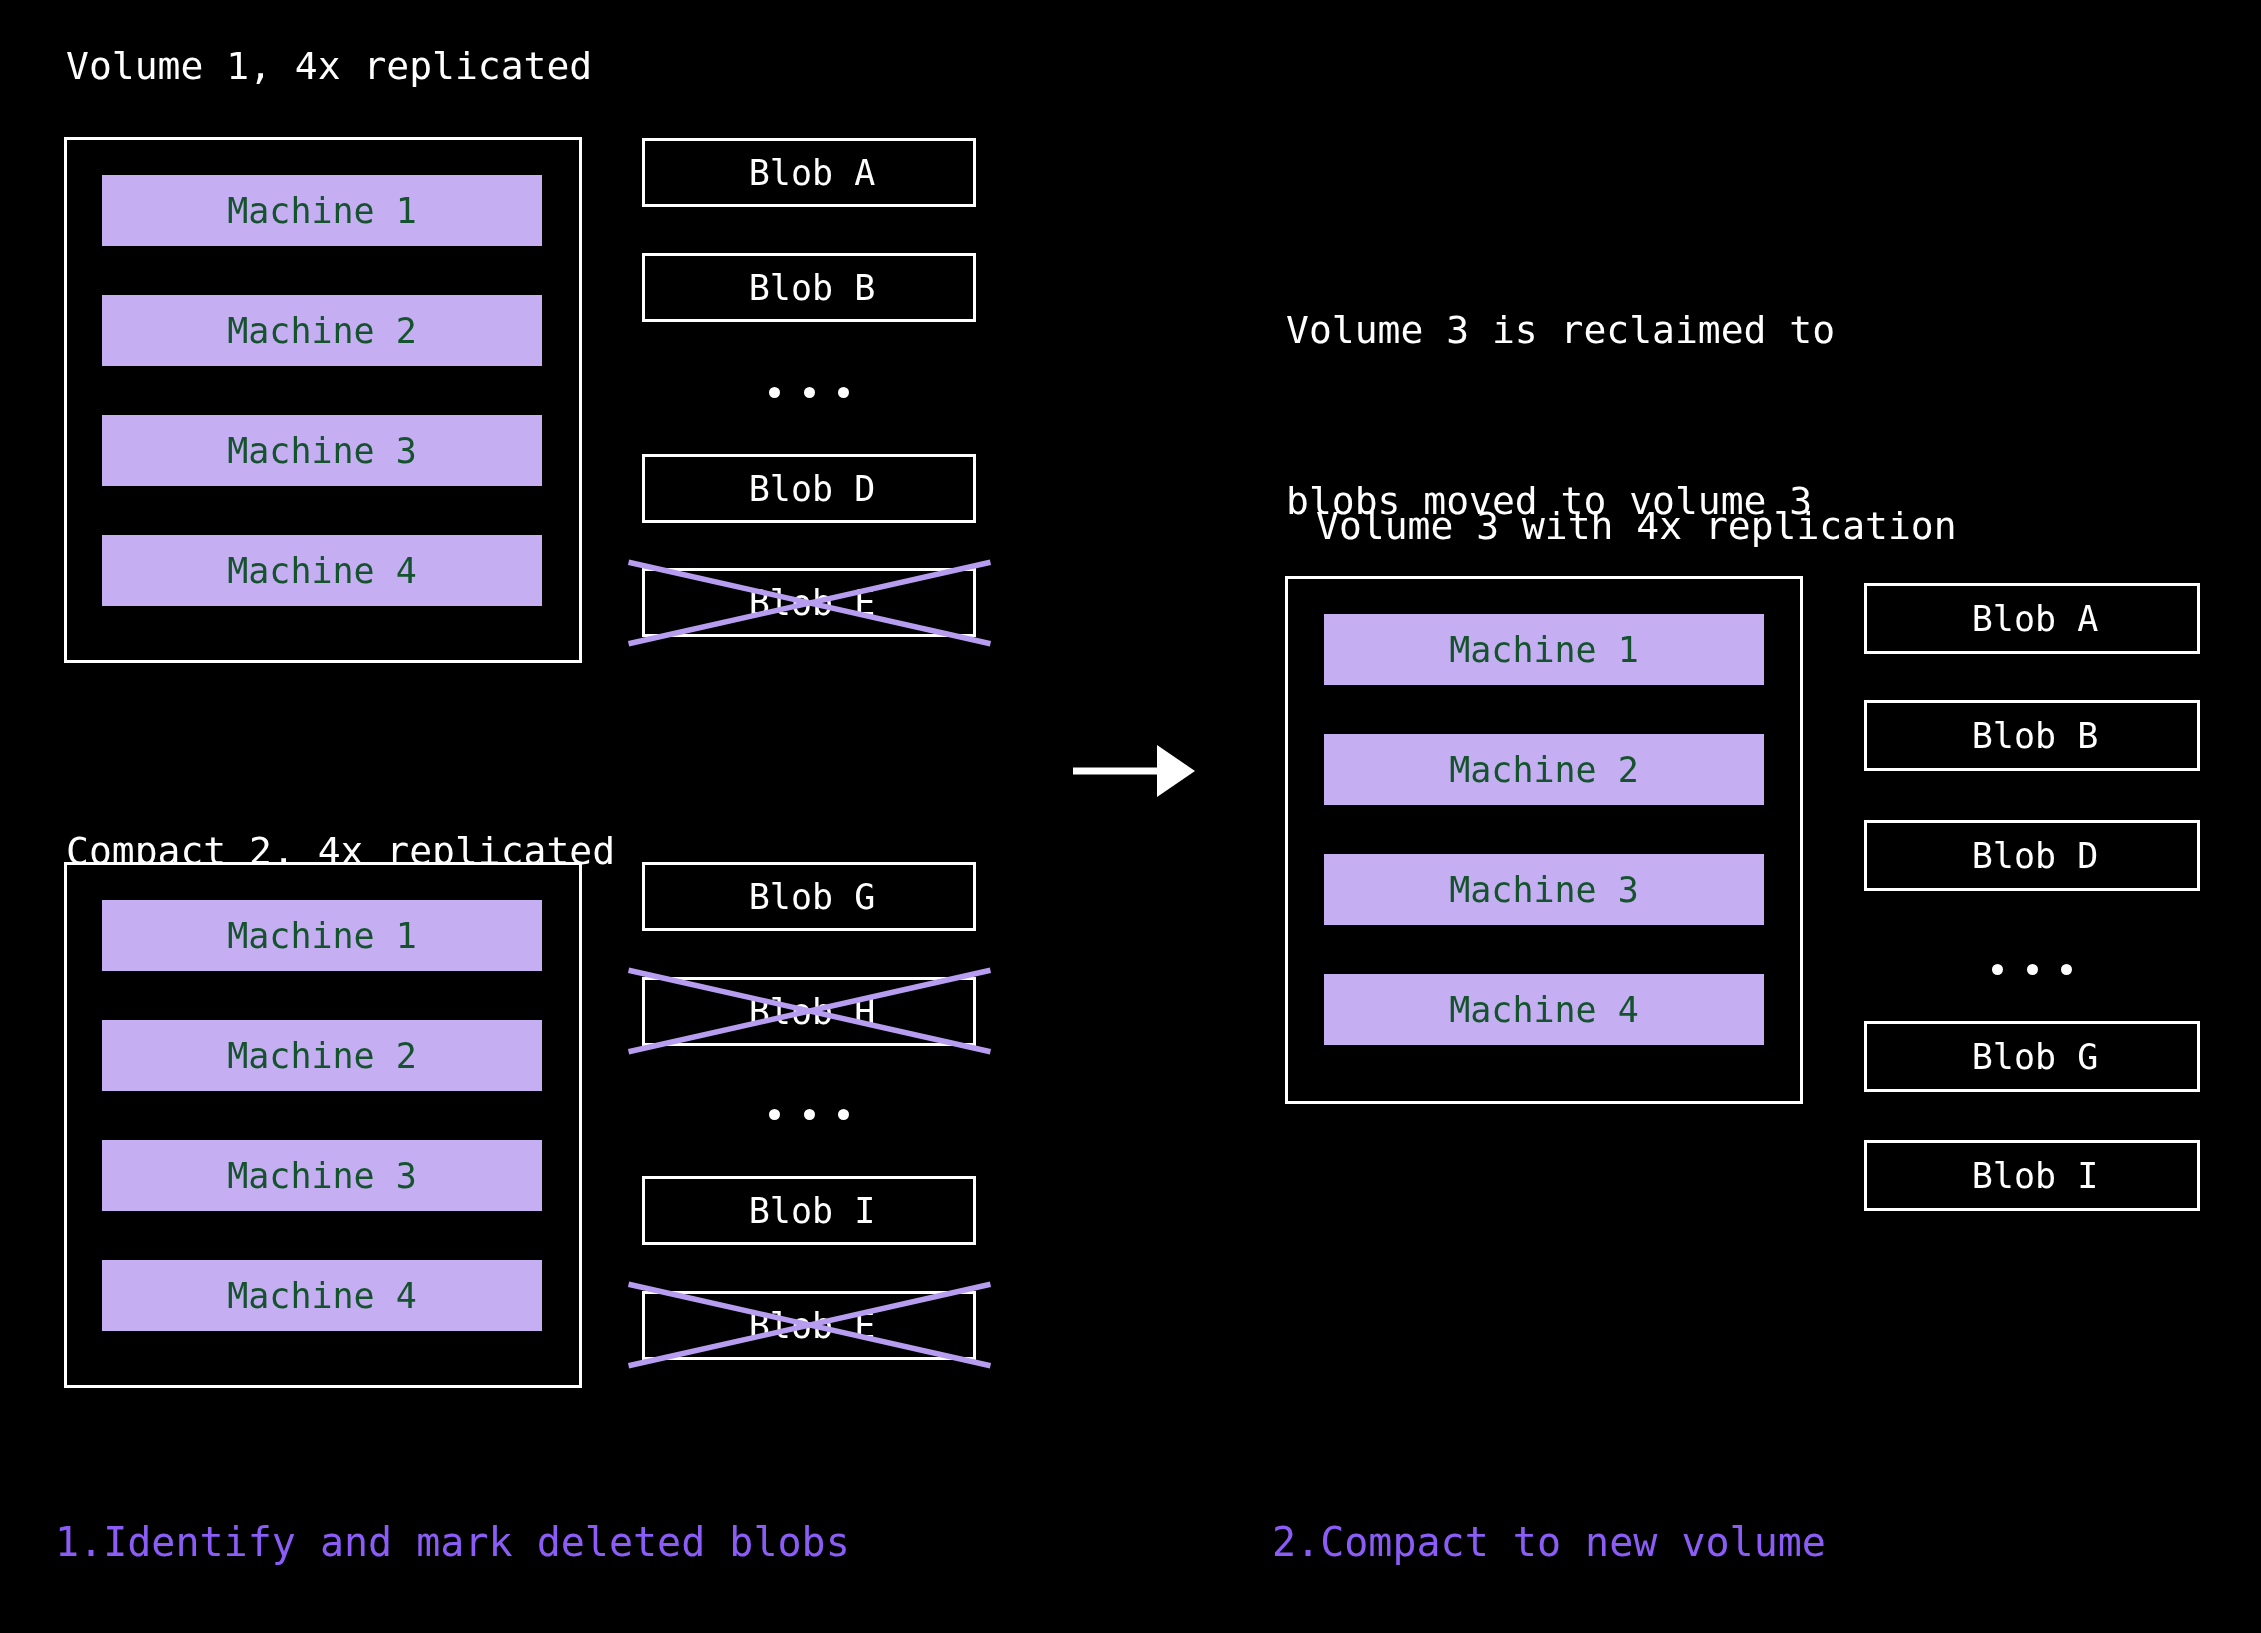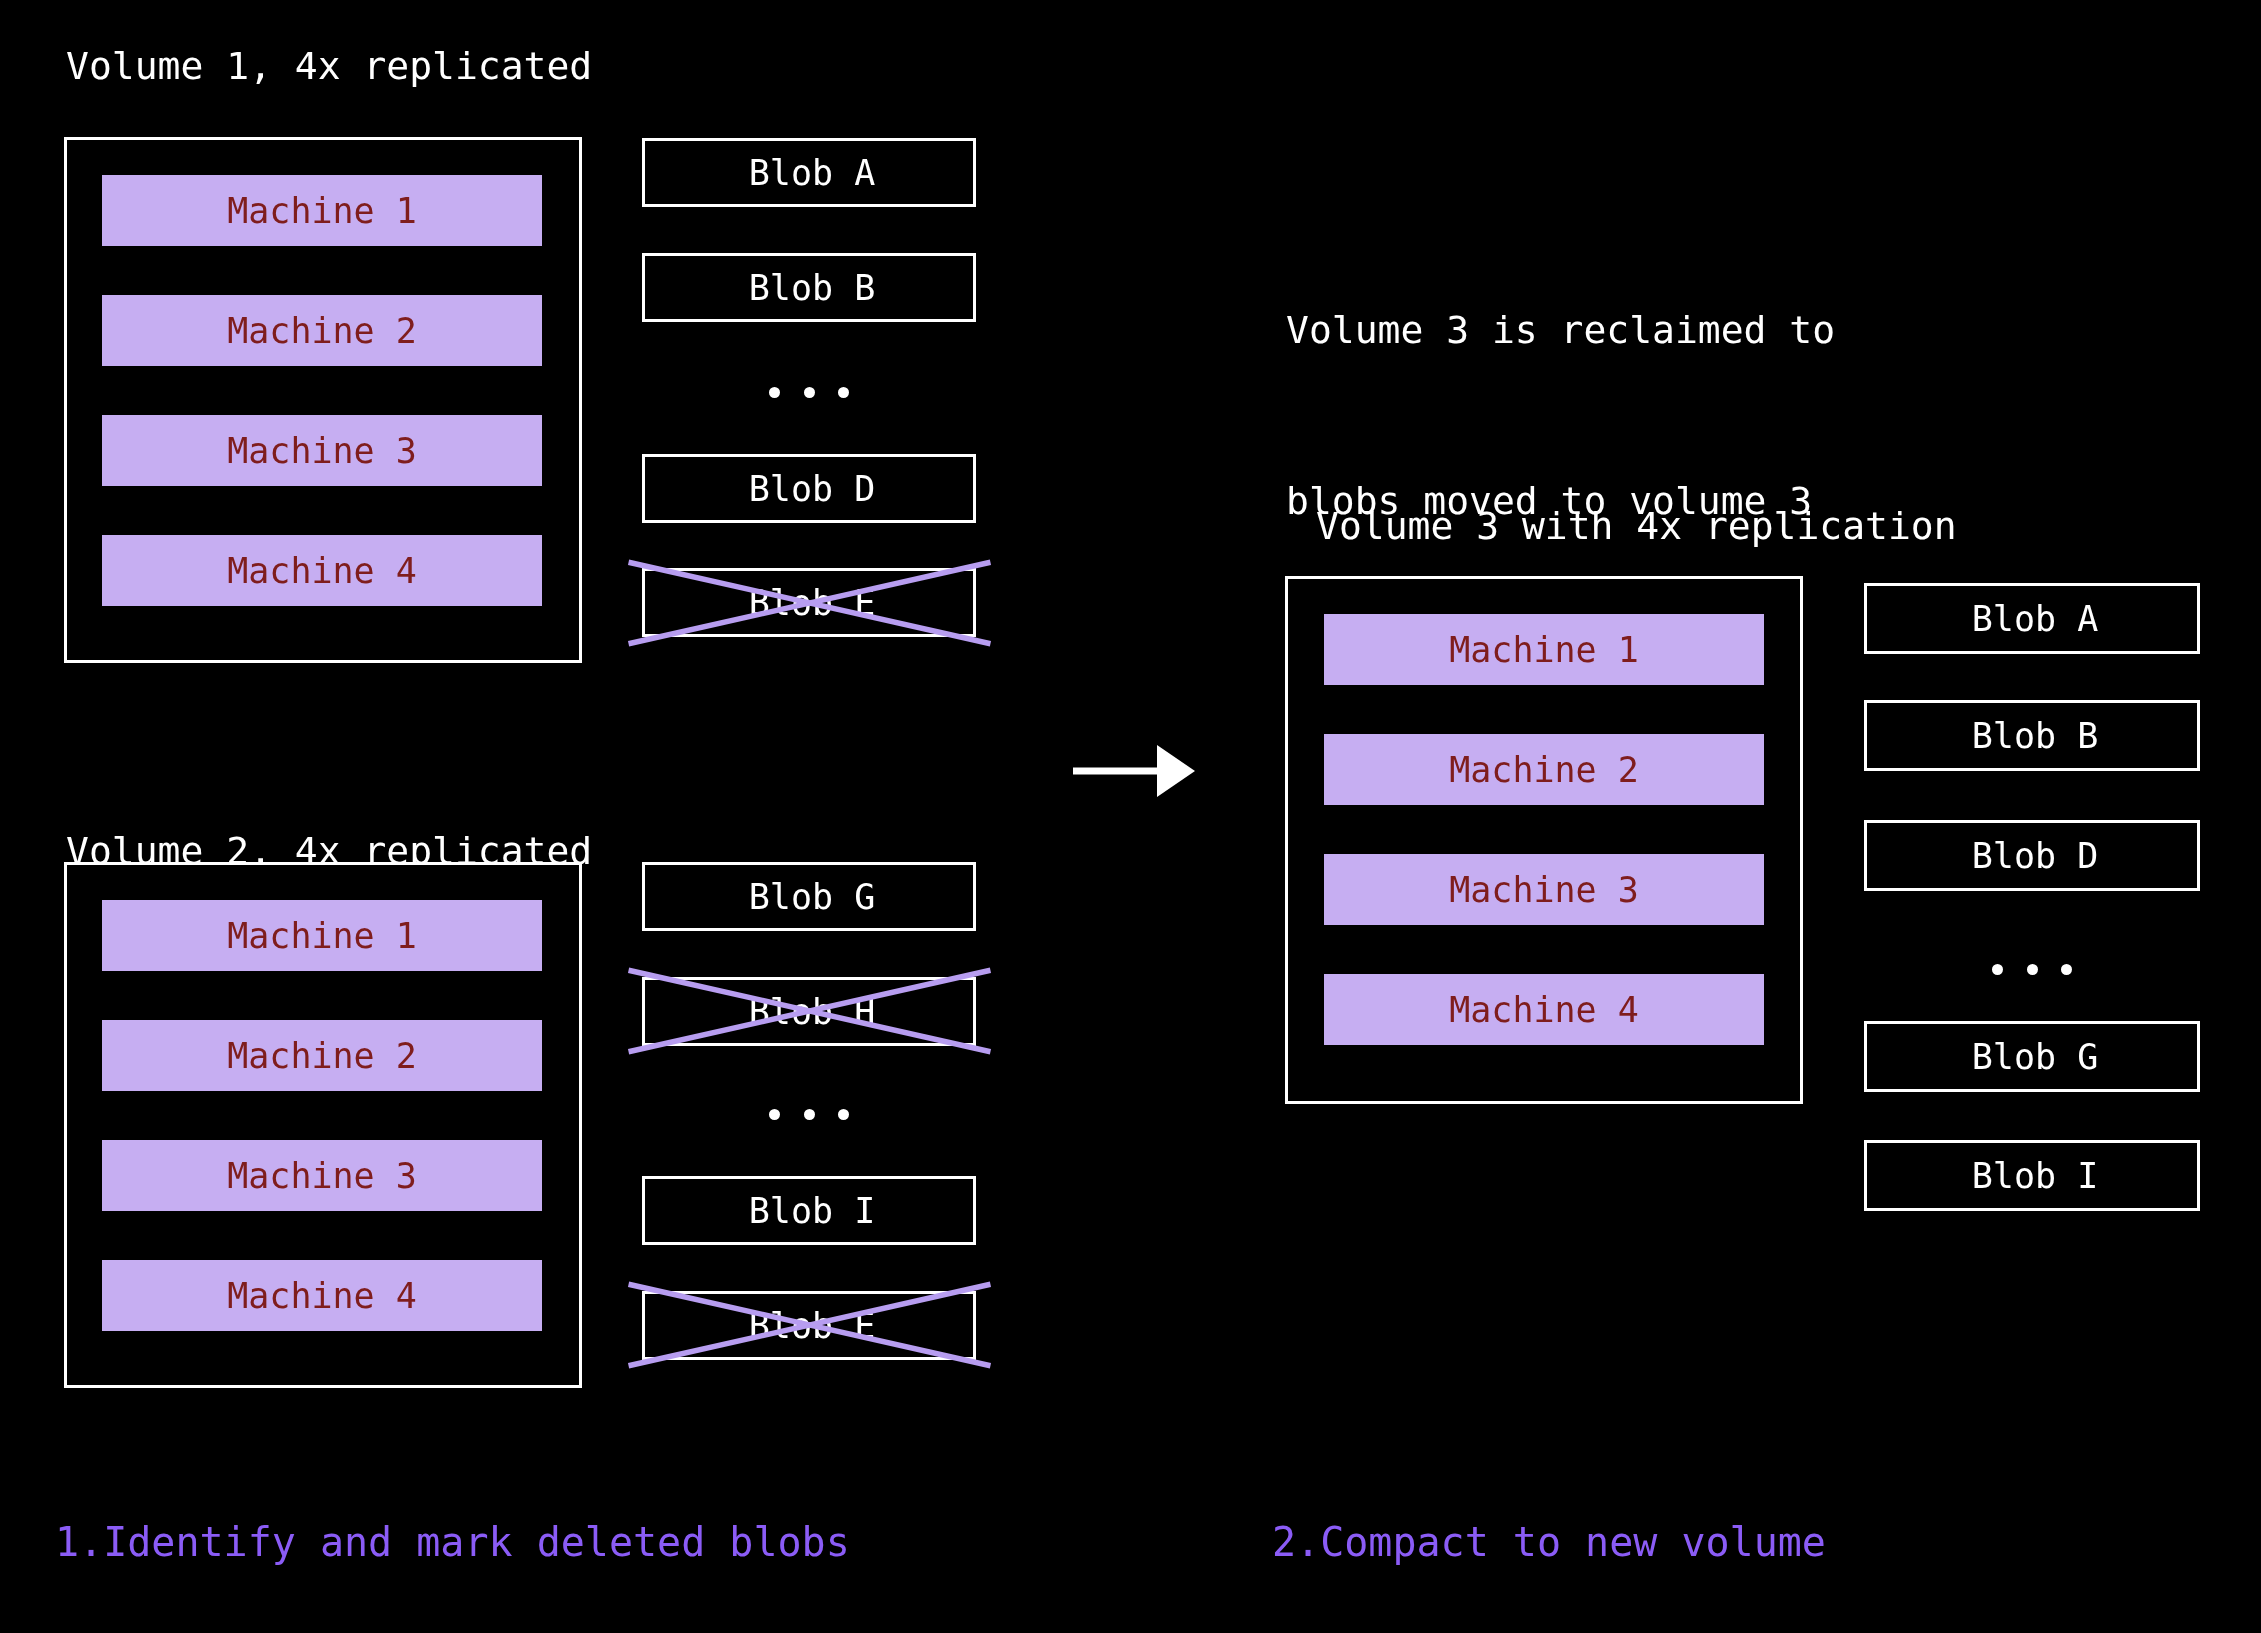--- a/index.html
+++ b/index.html
@@ -55,21 +55,21 @@
     box-sizing: border-box;
     border: 3.9px solid #ffffff;
     background: #000000;
   }
 
   
   .machine {
     position: absolute;
     box-sizing: border-box;
     background: #c6aef2;
-    color: #7f1d1d;
+    color: #14532d;
     display: flex;
     align-items: center;
     justify-content: center;
     font-size: 35px;
     white-space: pre;
   }
 
   
   .blob {
     position: absolute;
@@ -160,21 +160,21 @@
   </div>
 
   <div class="blob" style="left:642px; top:454px; width:334px; height:69px;">Blob D</div>
 
   <div class="blob" style="left:642px; top:568px; width:334px; height:69px;">Blob E</div>
   <svg class="delete-x" style="left:625px; top:556px;" width="369" height="94" viewBox="0 0 470 120">
     <line x1="4" y1="8" x2="466" y2="112"></line>
     <line x1="4" y1="112" x2="466" y2="8"></line>
   </svg>
 
-  <div class="section-title" style="left:66px; top:832px;">Volume 2, 4x replicated</div>
+  <div class="section-title" style="left:66px; top:832px;">Compact 2, 4x replicated</div>
 
   <div class="volume-frame" style="left:64px; top:862px; width:518px; height:526px; top:862px;">
     <div class="machine" style="left:35px; top:35px; width:440px; height:71px;">Machine 1</div>
     <div class="machine" style="left:35px; top:155px; width:440px; height:71px;">Machine 2</div>
     <div class="machine" style="left:35px; top:275px; width:440px; height:71px;">Machine 3</div>
     <div class="machine" style="left:35px; top:395px; width:440px; height:71px;">Machine 4</div>
   </div>
 
   <div class="blob" style="left:642px; top:862px; width:334px; height:69px;">Blob G</div>
 

